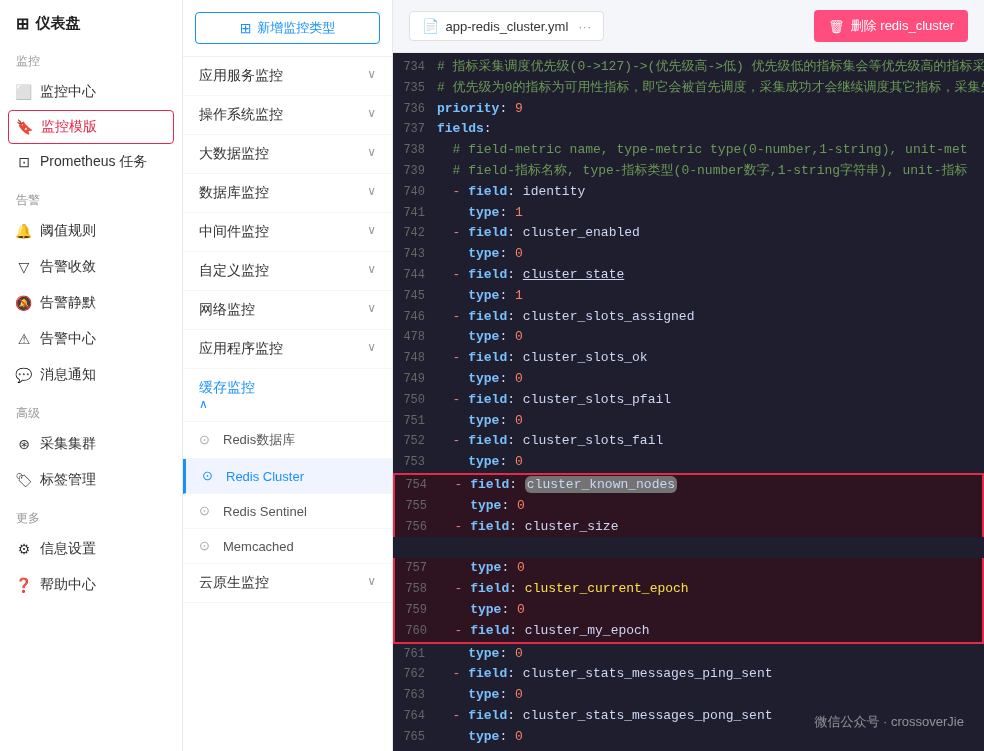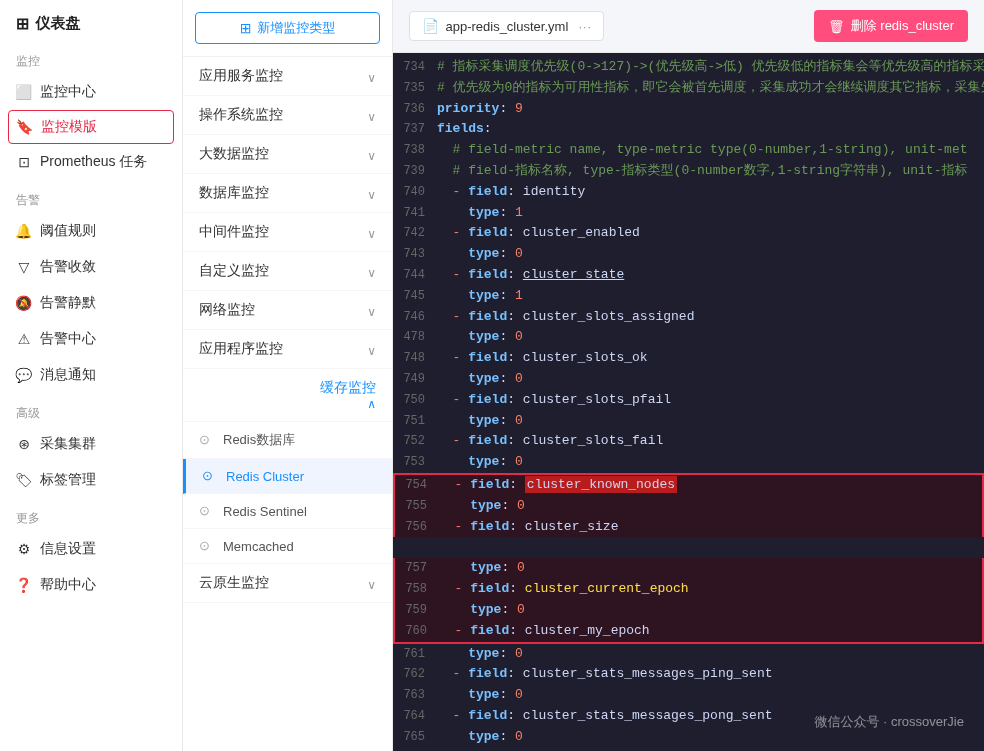--- a/index.html
+++ b/index.html
@@ -63,21 +63,21 @@
       background: #fff;
       border-radius: 4px;
       padding: 6px 12px;
       font-size: 13px;
       cursor: pointer;
       width: 100%;
       justify-content: center;
     }
     .middle-category {
       display: flex;
-      align-items: flex-end;
+      align-items: flex-start;
       justify-content: space-between;
       padding: 10px 16px;
       font-size: 14px;
       color: #333;
       cursor: pointer;
       border-bottom: 1px solid #f5f5f5;
     }
     .middle-category .chevron { color: #999; font-size: 12px; }
 
     .middle-item {
@@ -168,21 +168,21 @@
     .line-content {
       flex: 1;
       color: #cdd6f4;
       white-space: pre;
       overflow: hidden;
     }
     .kw-comment { color: #6a9955; }
     .kw-key { color: #79c0ff; font-weight: bold; }
     .kw-value-num { color: #f78166; }
     .kw-dash { color: #ff7b72; }
-    .kw-highlight { background: #b91c1c; padding: 1px 2px; border-radius: 0; }
+    .kw-highlight { background: #737373; padding: 1px 2px; border-radius: 6px; }
     .kw-type-key { color: #79c0ff; font-weight: bold; }
 
     
     .watermark {
       position: absolute;
       bottom: 20px;
       right: 20px;
       color: rgba(255,255,255,0.5);
       font-size: 13px;
       pointer-events: none;

